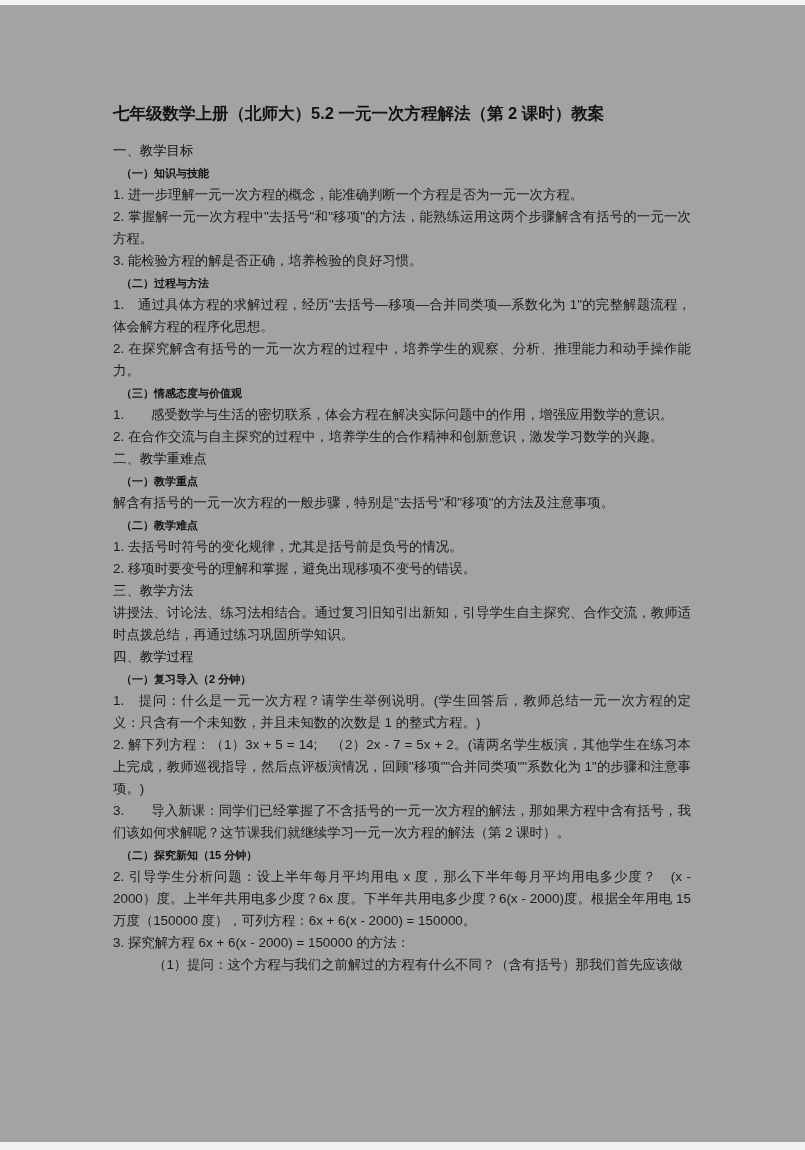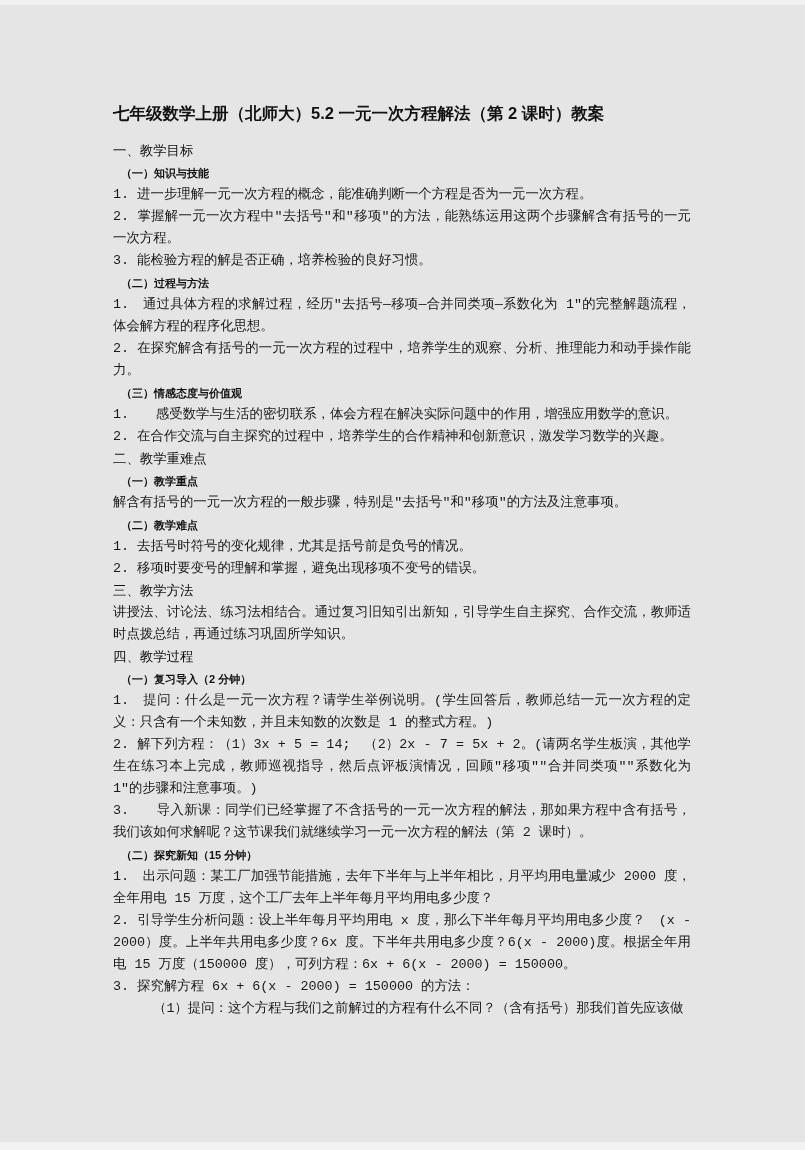--- a/index.html
+++ b/index.html
@@ -27,21 +27,21 @@
     top: 1142px; left: 0;
     width: 805px; height: 8px;
     background: #f2f2f3;
   }
 
   .page {
     position: absolute;
     top: 5px; left: 0;
     width: 805px;
     height: 1137px;
-    background: #e5e5e5;
+    background: #a3a3a3;
   }
 
   .content {
     position: absolute;
     left: 113px;
     top: 95px;
     width: 578px;
   }
 
   .doc-title {
@@ -74,21 +74,20 @@
   }
 
   .para {
     font-size: 13.4px;
     font-weight: normal;
     color: #1a1a1a;
     line-height: 22px;
     margin: 0;
     text-align: justify;
     text-justify: inter-ideograph;
-    font-family: Liberation Mono, monospace;
   }
 
   .para.indent {
     padding-left: 8px;
     margin-left: 32px;
   }
 </style>
 </head>
 <body>
 
@@ -128,20 +127,19 @@
     <p class="para">讲授法、讨论法、练习法相结合。通过复习旧知引出新知，引导学生自主探究、合作交流，教师适时点拨总结，再通过练习巩固所学知识。</p>
 
     <p class="h-section">四、教学过程</p>
 
     <p class="h-sub">（一）复习导入（2 分钟）</p>
     <p class="para">1.　提问：什么是一元一次方程？请学生举例说明。(学生回答后，教师总结一元一次方程的定义：只含有一个未知数，并且未知数的次数是 1 的整式方程。)</p>
     <p class="para">2. 解下列方程：（1）3x + 5 = 14;　（2）2x - 7 = 5x + 2。(请两名学生板演，其他学生在练习本上完成，教师巡视指导，然后点评板演情况，回顾"移项""合并同类项""系数化为 1"的步骤和注意事项。)</p>
     <p class="para">3.　　导入新课：同学们已经掌握了不含括号的一元一次方程的解法，那如果方程中含有括号，我们该如何求解呢？这节课我们就继续学习一元一次方程的解法（第 2 课时）。</p>
 
     <p class="h-sub">（二）探究新知（15 分钟）</p>
-    <p class="para">1.　出示问题：某工厂加强节能措施，去年下半年与上半年相比，月平均用电量减少 2000 度，全年用电 15 万度，这个工厂去年上半年每月平均用电多少度？</p>
     <p class="para">2. 引导学生分析问题：设上半年每月平均用电 x 度，那么下半年每月平均用电多少度？　(x - 2000）度。上半年共用电多少度？6x 度。下半年共用电多少度？6(x - 2000)度。根据全年用电 15 万度（150000 度），可列方程：6x + 6(x - 2000) = 150000。</p>
     <p class="para">3. 探究解方程 6x + 6(x - 2000) = 150000 的方法：</p>
 
     <p class="para indent">（1）提问：这个方程与我们之前解过的方程有什么不同？（含有括号）那我们首先应该做</p>
 
   </div>
 </div>
 
 </body></html>

